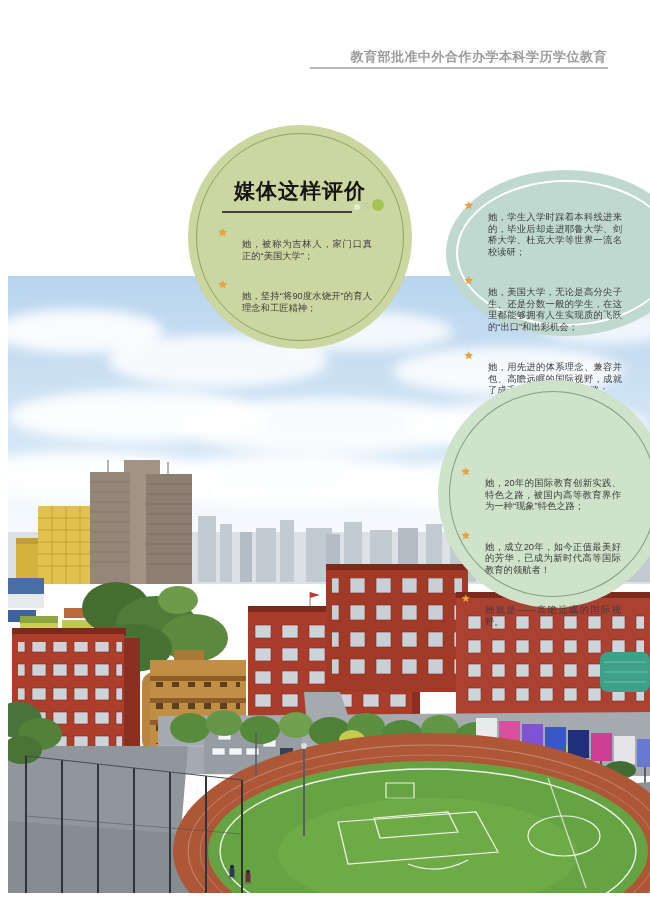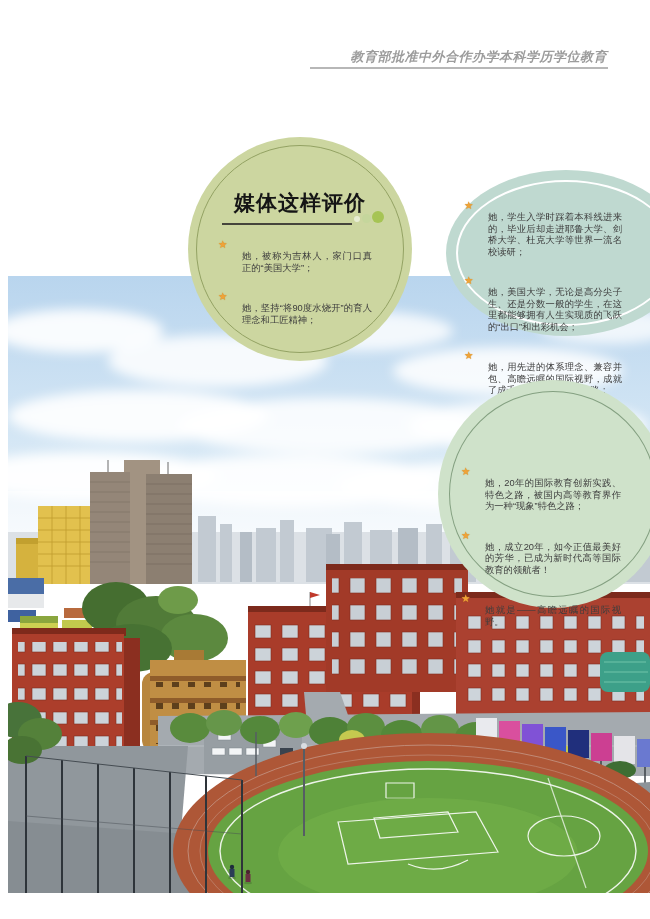--- a/index.html
+++ b/index.html
@@ -6,36 +6,35 @@
   .page{
     position:relative;width:650px;height:919px;background:#ffffff;
     overflow:hidden;margin:0 auto;
     font-family:"Liberation Sans","DejaVu Sans",sans-serif;
   }
   
   .header-text{
     position:absolute;top:48px;right:43px;
     font-size:13px;font-weight:bold;color:#9c9c9c;letter-spacing:0.5px;
     white-space:nowrap;
-    font-style:italic;
   }
   .header-rule{
     position:absolute;top:67px;left:310px;width:298px;height:2px;background:#b7b7b7;
   }
   
   .photo{
     position:absolute;left:8px;top:276px;width:642px;height:617px;overflow:hidden;
   }
   .photo svg{display:block;width:100%;height:100%;}
   
   .bubble{position:absolute;border-radius:50%;}
   .bubble::before{
     content:"";position:absolute;border-radius:50%;pointer-events:none;
   }
-  .c1{left:188px;top:137px;width:224px;height:224px;background:#ccd6a0;}
+  .c1{left:188px;top:125px;width:224px;height:224px;background:#ccd6a0;}
   .c1::before{inset:8px;border:1px solid #93a263;}
   .c2{left:446px;top:170px;width:240px;height:166px;background:#bfd9d0;}
   .c2::before{inset:10px;border:2px solid #ffffff;}
   .c3{left:438px;top:380px;width:230px;height:228px;background:#cfe2ca;}
   .c3::before{inset:11px;border:1px solid #84a081;}
   
   .c1 .title{
     margin:52px 0 0 0;text-align:center;
     font-family:"Liberation Serif","DejaVu Serif",serif;
     font-weight:bold;font-size:21px;letter-spacing:1px;color:#151515;

